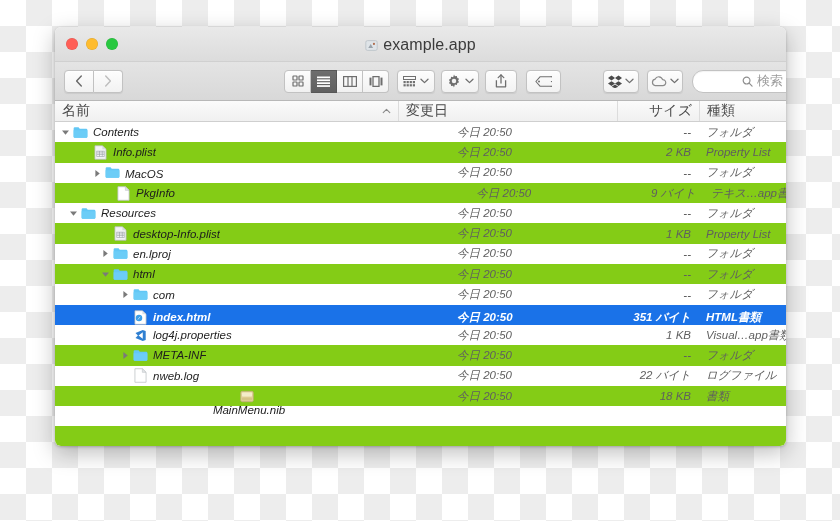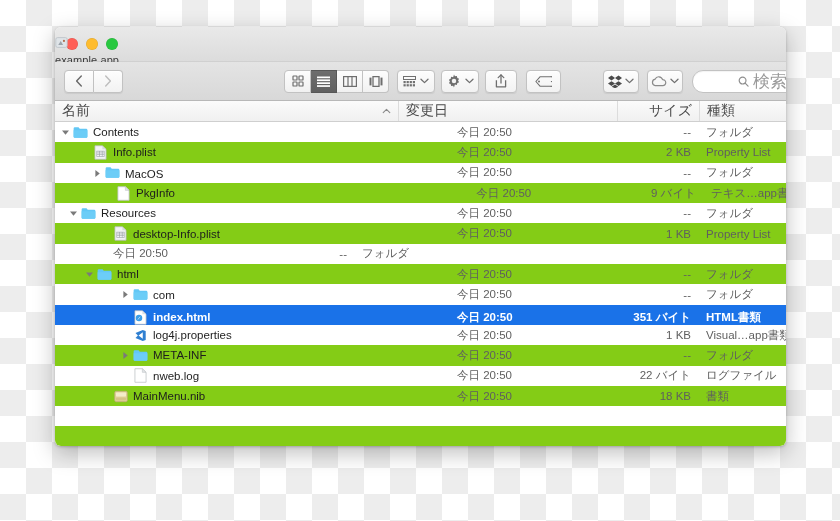--- a/index.html
+++ b/index.html
@@ -30,22 +30,22 @@
     background:linear-gradient(to bottom,#e9e9e9,#dcdcdc);
     border-bottom:1px solid #d0d0d0;
   }
   .lights{position:absolute;left:11px;top:11px;display:flex;gap:8px;}
   .light{width:12px;height:12px;border-radius:50%;}
   .l-red{background:#ff5f57;box-shadow:inset 0 0 0 .5px rgba(0,0,0,.12);}
   .l-yel{background:#febc2e;box-shadow:inset 0 0 0 .5px rgba(0,0,0,.12);}
   .l-grn{background:#28c840;box-shadow:inset 0 0 0 .5px rgba(0,0,0,.12);}
   .win-title{
     position:absolute;left:0;right:0;top:9px;text-align:center;
-    font-size:11px;color:#3b3b3b;letter-spacing:.1px;
-    display:flex;align-items:flex-start;justify-content:center;gap:5px;flex-direction:column;
+    font-size:16px;color:#3b3b3b;letter-spacing:.1px;
+    display:flex;align-items:center;justify-content:center;gap:5px;
   }
   .title-ico{width:13px;height:13px;display:block;}
 
   
   .toolbar{
     height:38px;position:relative;
     background:linear-gradient(to bottom,#e4e4e4,#d8d8d8);
     border-bottom:1px solid #b8b8b8;
     display:flex;align-items:center;
   }
@@ -76,37 +76,37 @@
   .tagbtn{position:absolute;left:471px;width:33px;}
   .dropbtn{position:absolute;left:548px;width:34px;}
   .cloudbtn{position:absolute;left:592px;width:34px;}
 
   .searchfield{
     position:absolute;left:637px;width:139px;height:21px;
     background:#fff;border:1px solid #c2c2c2;border-radius:11px;
     display:flex;align-items:center;justify-content:center;gap:4px;
     box-shadow:0 1px 1px rgba(0,0,0,.05) inset;cursor:text;
   }
-  .search-ph{font-size:17px;color:#9a9a9a;}
+  .search-ph{font-size:13px;color:#9a9a9a;}
 
   
   .colhead{
     height:20px;display:flex;align-items:stretch;
     background:linear-gradient(to bottom,#fbfbfb,#f0f0f0);
     border-bottom:1px solid #cfcfcf;
     font-size:14px;color:#4a4a4a;
   }
   .ch{display:flex;align-items:center;border-right:1px solid #dcdcdc;padding:0 7px;box-sizing:border-box;}
   .ch.name{width:344px;justify-content:space-between;}
   .ch.date{width:219px;}
   .ch.size{width:82px;justify-content:flex-end;}
   .ch.kind{width:86px;border-right:none;}
 
   
-  .filelist{position:relative;height:326px;background:#fff;overflow:hidden;}
+  .filelist{position:relative;height:326px;background:#fff;overflow:hidden;font-style:italic;}
   .row{height:20.3px;display:flex;align-items:center;font-size:11.5px;color:#1d1d1d;}
   .row.odd{background:#84cc16;}
   .row.sel{background:#1a72e8;color:#fff;align-items:flex-end;}
   .c-name{width:344px;display:flex;align-items:center;box-sizing:border-box;padding-left:6px;overflow:hidden;white-space:nowrap;}
   .c-date{width:219px;box-sizing:border-box;padding-left:58px;color:#5f5f5f;}
   .c-size{width:82px;box-sizing:border-box;padding-right:9px;text-align:right;color:#5f5f5f;}
   .c-kind{width:86px;box-sizing:border-box;padding-left:6px;color:#5f5f5f;white-space:nowrap;overflow:hidden;}
   .row.sel .c-date,.row.sel .c-size,.row.sel .c-kind{color:#fff;}
   .row.sel .c-name{font-weight:bold;}
   .row.sel .c-date,.row.sel .c-size,.row.sel .c-kind{font-weight:bold;}
@@ -404,26 +404,40 @@
               </g>
             </svg>
           </span>
           <span class="fname">desktop-Info.plist</span>
         </div>
         <div class="c-date">今日 20:50</div>
         <div class="c-size">1 KB</div>
         <div class="c-kind">Property List</div>
       </div>
       <div class="row">
+        <div class="c-name" style="padding-left: 44px;">
+          <div class="tri">
+            <svg viewBox="0 0 8 10" width="7" height="9">
+              <path d="M1.6 1 L6.6 5 L1.6 9 Z" fill="#7a7a7a"></path>
+            </svg>
+          </div>
+          <span class="ico">
+            <svg viewBox="0 0 16 14" width="15" height="13">
+              <path d="M0.6 2.6 A1.3 1.3 0 0 1 1.9 1.3 L5.9 1.3 L7.2 2.9 L14.1 2.9 A1.3 1.3 0 0 1 15.4 4.2 L15.4 11.4 A1.3 1.3 0 0 1 14.1 12.7 L1.9 12.7 A1.3 1.3 0 0 1 0.6 11.4 Z" fill="#62c7f5"></path>
+              <path d="M0.6 4.6 L15.4 4.6 L15.4 11.4 A1.3 1.3 0 0 1 14.1 12.7 L1.9 12.7 A1.3 1.3 0 0 1 0.6 11.4 Z" fill="#6ccdf7"></path>
+            </svg>
+          </span>
+          <span class="fname">en.lproj</span>
+        </div>
         <div class="c-date">今日 20:50</div>
         <div class="c-size">--</div>
         <div class="c-kind">フォルダ</div>
       </div>
       <div class="row odd">
-        <div class="c-name" style="padding-left: 28px;">
+        <div class="c-name" style="padding-left: 44px;">
           <div class="tri">
             <svg viewBox="0 0 10 8" width="9" height="7">
               <path d="M1 1.6 L9 1.6 L5 6.6 Z" fill="#7a7a7a"></path>
             </svg>
           </div>
           <span class="ico">
             <svg viewBox="0 0 16 14" width="15" height="13">
               <path d="M0.6 2.6 A1.3 1.3 0 0 1 1.9 1.3 L5.9 1.3 L7.2 2.9 L14.1 2.9 A1.3 1.3 0 0 1 15.4 4.2 L15.4 11.4 A1.3 1.3 0 0 1 14.1 12.7 L1.9 12.7 A1.3 1.3 0 0 1 0.6 11.4 Z" fill="#62c7f5"></path>
               <path d="M0.6 4.6 L15.4 4.6 L15.4 11.4 A1.3 1.3 0 0 1 14.1 12.7 L1.9 12.7 A1.3 1.3 0 0 1 0.6 11.4 Z" fill="#6ccdf7"></path>
             </svg>
@@ -513,21 +527,21 @@
               <path d="M9 0.7 L13 4.6 L9 4.6 Z" fill="#e3e6e8" stroke="#c3c6c9" stroke-width="0.7"></path>
             </svg>
           </span>
           <span class="fname">nweb.log</span>
         </div>
         <div class="c-date">今日 20:50</div>
         <div class="c-size">22 バイト</div>
         <div class="c-kind">ログファイル</div>
       </div>
       <div class="row odd">
-        <div class="c-name" style="padding-left: 44px;">
+        <div class="c-name" style="padding-left: 44px; flex-direction: column;">
           <div class="tri"></div>
           <span class="ico">
             <svg viewBox="0 0 15 14" width="14" height="13">
               <rect x="0.8" y="1.4" width="13.4" height="11.2" rx="1.6" fill="#e5d49c" stroke="#bfae77" stroke-width="0.9"></rect>
               <rect x="2.1" y="2.6" width="10.8" height="4.4" rx="0.8" fill="#f4ecc9"></rect>
               <rect x="2.1" y="8" width="10.8" height="3.2" rx="0.8" fill="#d6c486"></rect>
             </svg>
           </span>
           <span class="fname">MainMenu.nib</span>
         </div>

